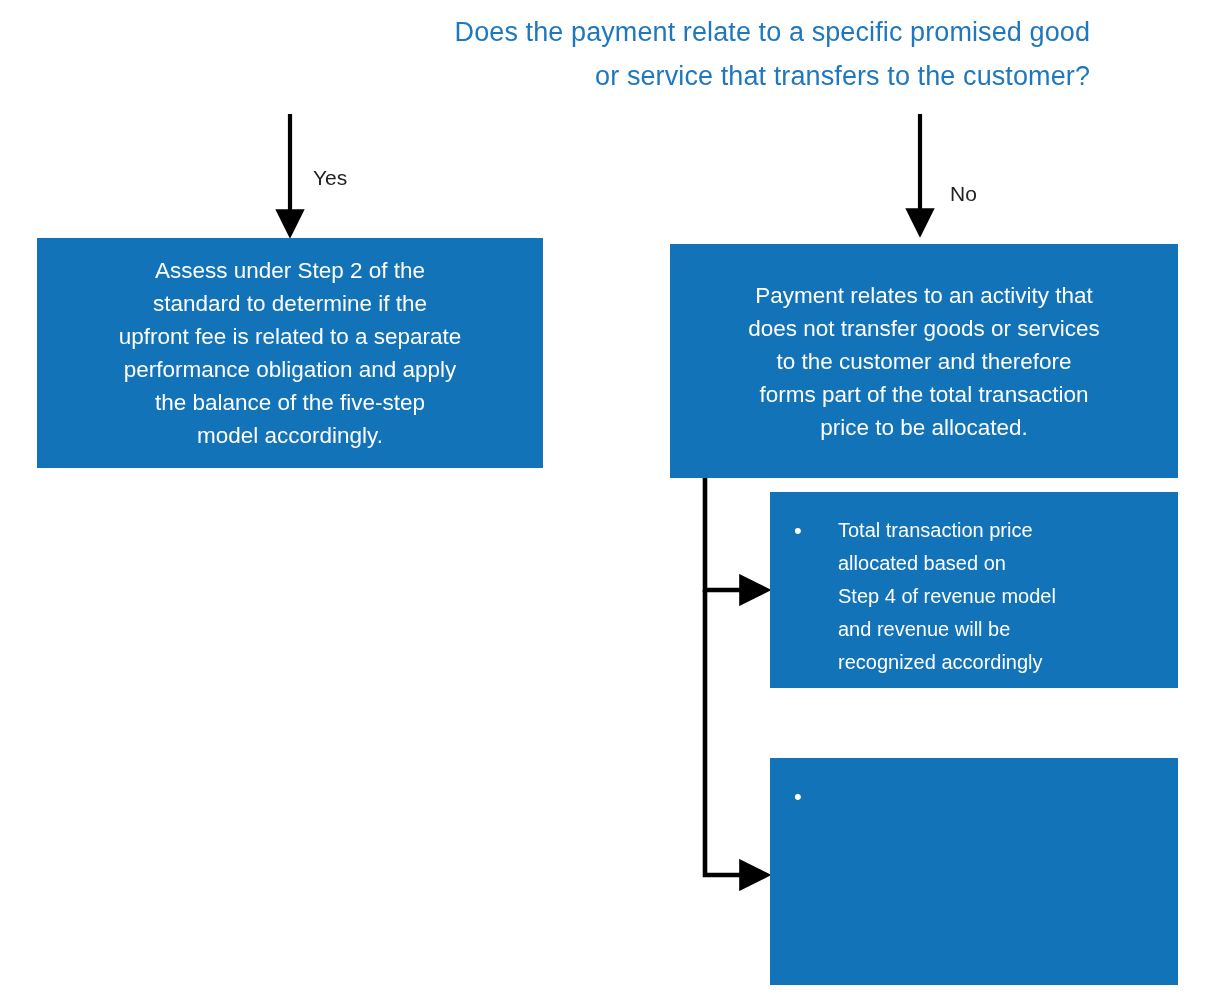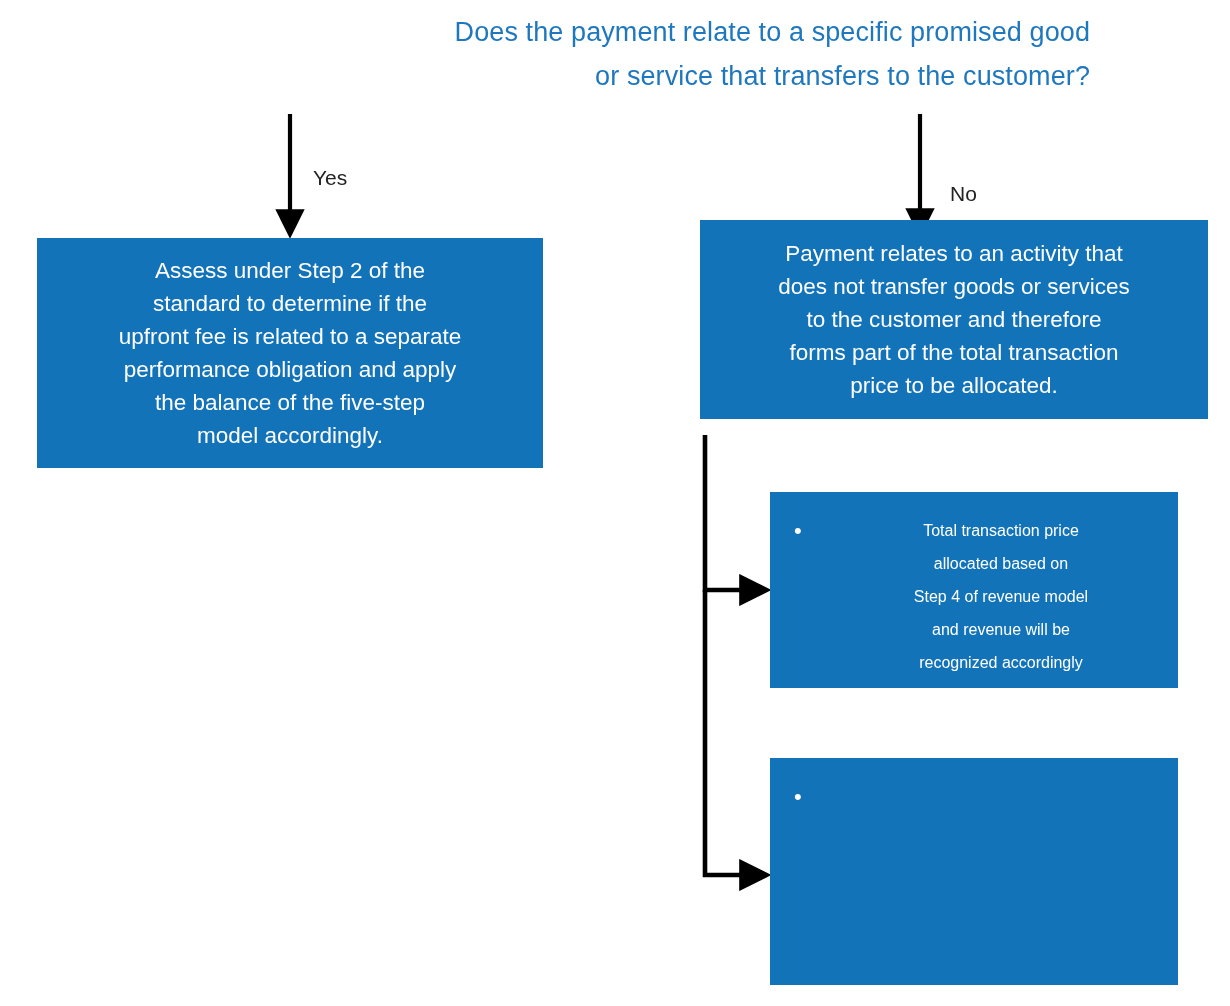--- a/index.html
+++ b/index.html
@@ -55,24 +55,23 @@
   }
 
   #box-yes {
     left: 37px;
     top: 238px;
     width: 506px;
     height: 230px;
   }
   #box-no {
     left: 670px;
-    top: 220px;
+    top: 244px;
     width: 508px;
-    height: 199px;
-    margin-left: 30px;
+    height: 234px;
   }
 
   
   .bullet-box {
     position: absolute;
     background: #1273b8;
     color: #ffffff;
     box-sizing: border-box;
     display: flex;
     flex-direction: row;
@@ -96,23 +95,23 @@
     flex: 0 0 auto;
     width: 44px;
     font-size: 22px;
     line-height: 33px;
     text-align: left;
     padding-left: 6px;
   }
   .bullet-text {
     flex: 1 1 auto;
     white-space: pre-line;
-    font-size: 16px;
+    font-size: 20px;
     line-height: 33px;
-    text-align: center;
+    text-align: left;
   }
 
   
   .edge-label {
     position: absolute;
     color: #222222;
     font-size: 21px;
     line-height: 24px;
   }
   #label-yes { left: 313px; top: 166px; }

